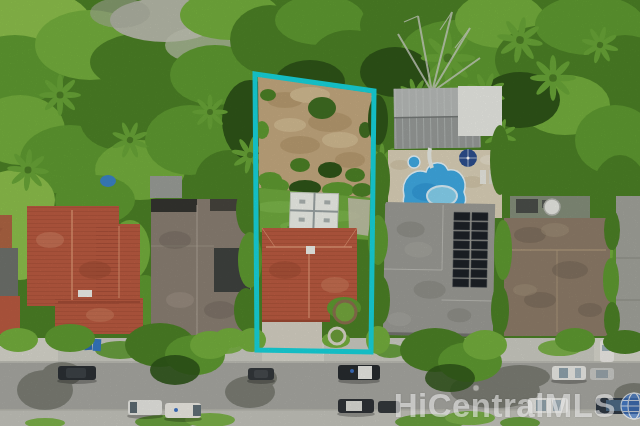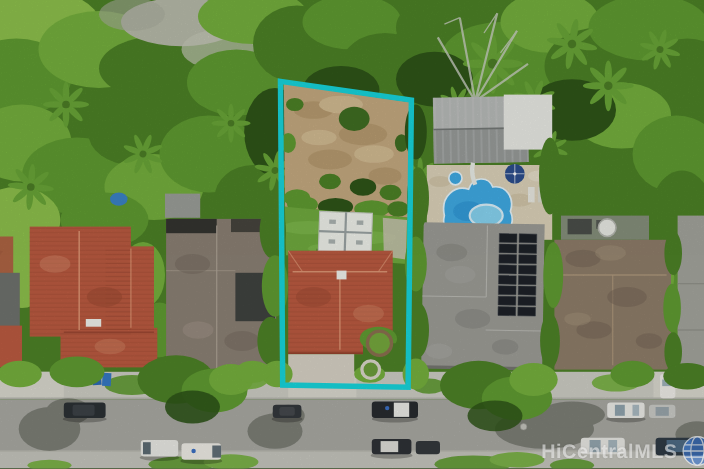--- a/index.html
+++ b/index.html
@@ -1,19 +1,19 @@
 <!DOCTYPE html>
 <html><head>
 <meta charset="utf-8">
 <style>
   html,body{margin:0;padding:0;background:#222;}
   .stage{position:relative;width:640px;height:426px;overflow:hidden;font-family:"Liberation Sans",sans-serif;}
   .stage svg.scene{position:absolute;left:0;top:0;display:block;}
   .watermark{position:absolute;right:-9px;bottom:1px;display:flex;align-items:center;gap:3px;z-index:5;}
-  .wm-text{font-weight:600;font-size:18px;letter-spacing:.5px;color:rgba(255,255,255,.55);
+  .wm-text{font-weight:600;font-size:33px;letter-spacing:.5px;color:rgba(255,255,255,.55);
            text-shadow:0 0 2px rgba(0,0,0,.15);font-family:"Liberation Sans",sans-serif;}
   .wm-globe{opacity:.72;}
 </style>
 </head>
 <body>
 
 <div class="stage">
 <svg class="scene" width="640" height="426" viewBox="0 0 640 426">
   <defs>
     <pattern id="tiles" width="5" height="4" patternUnits="userSpaceOnUse">

